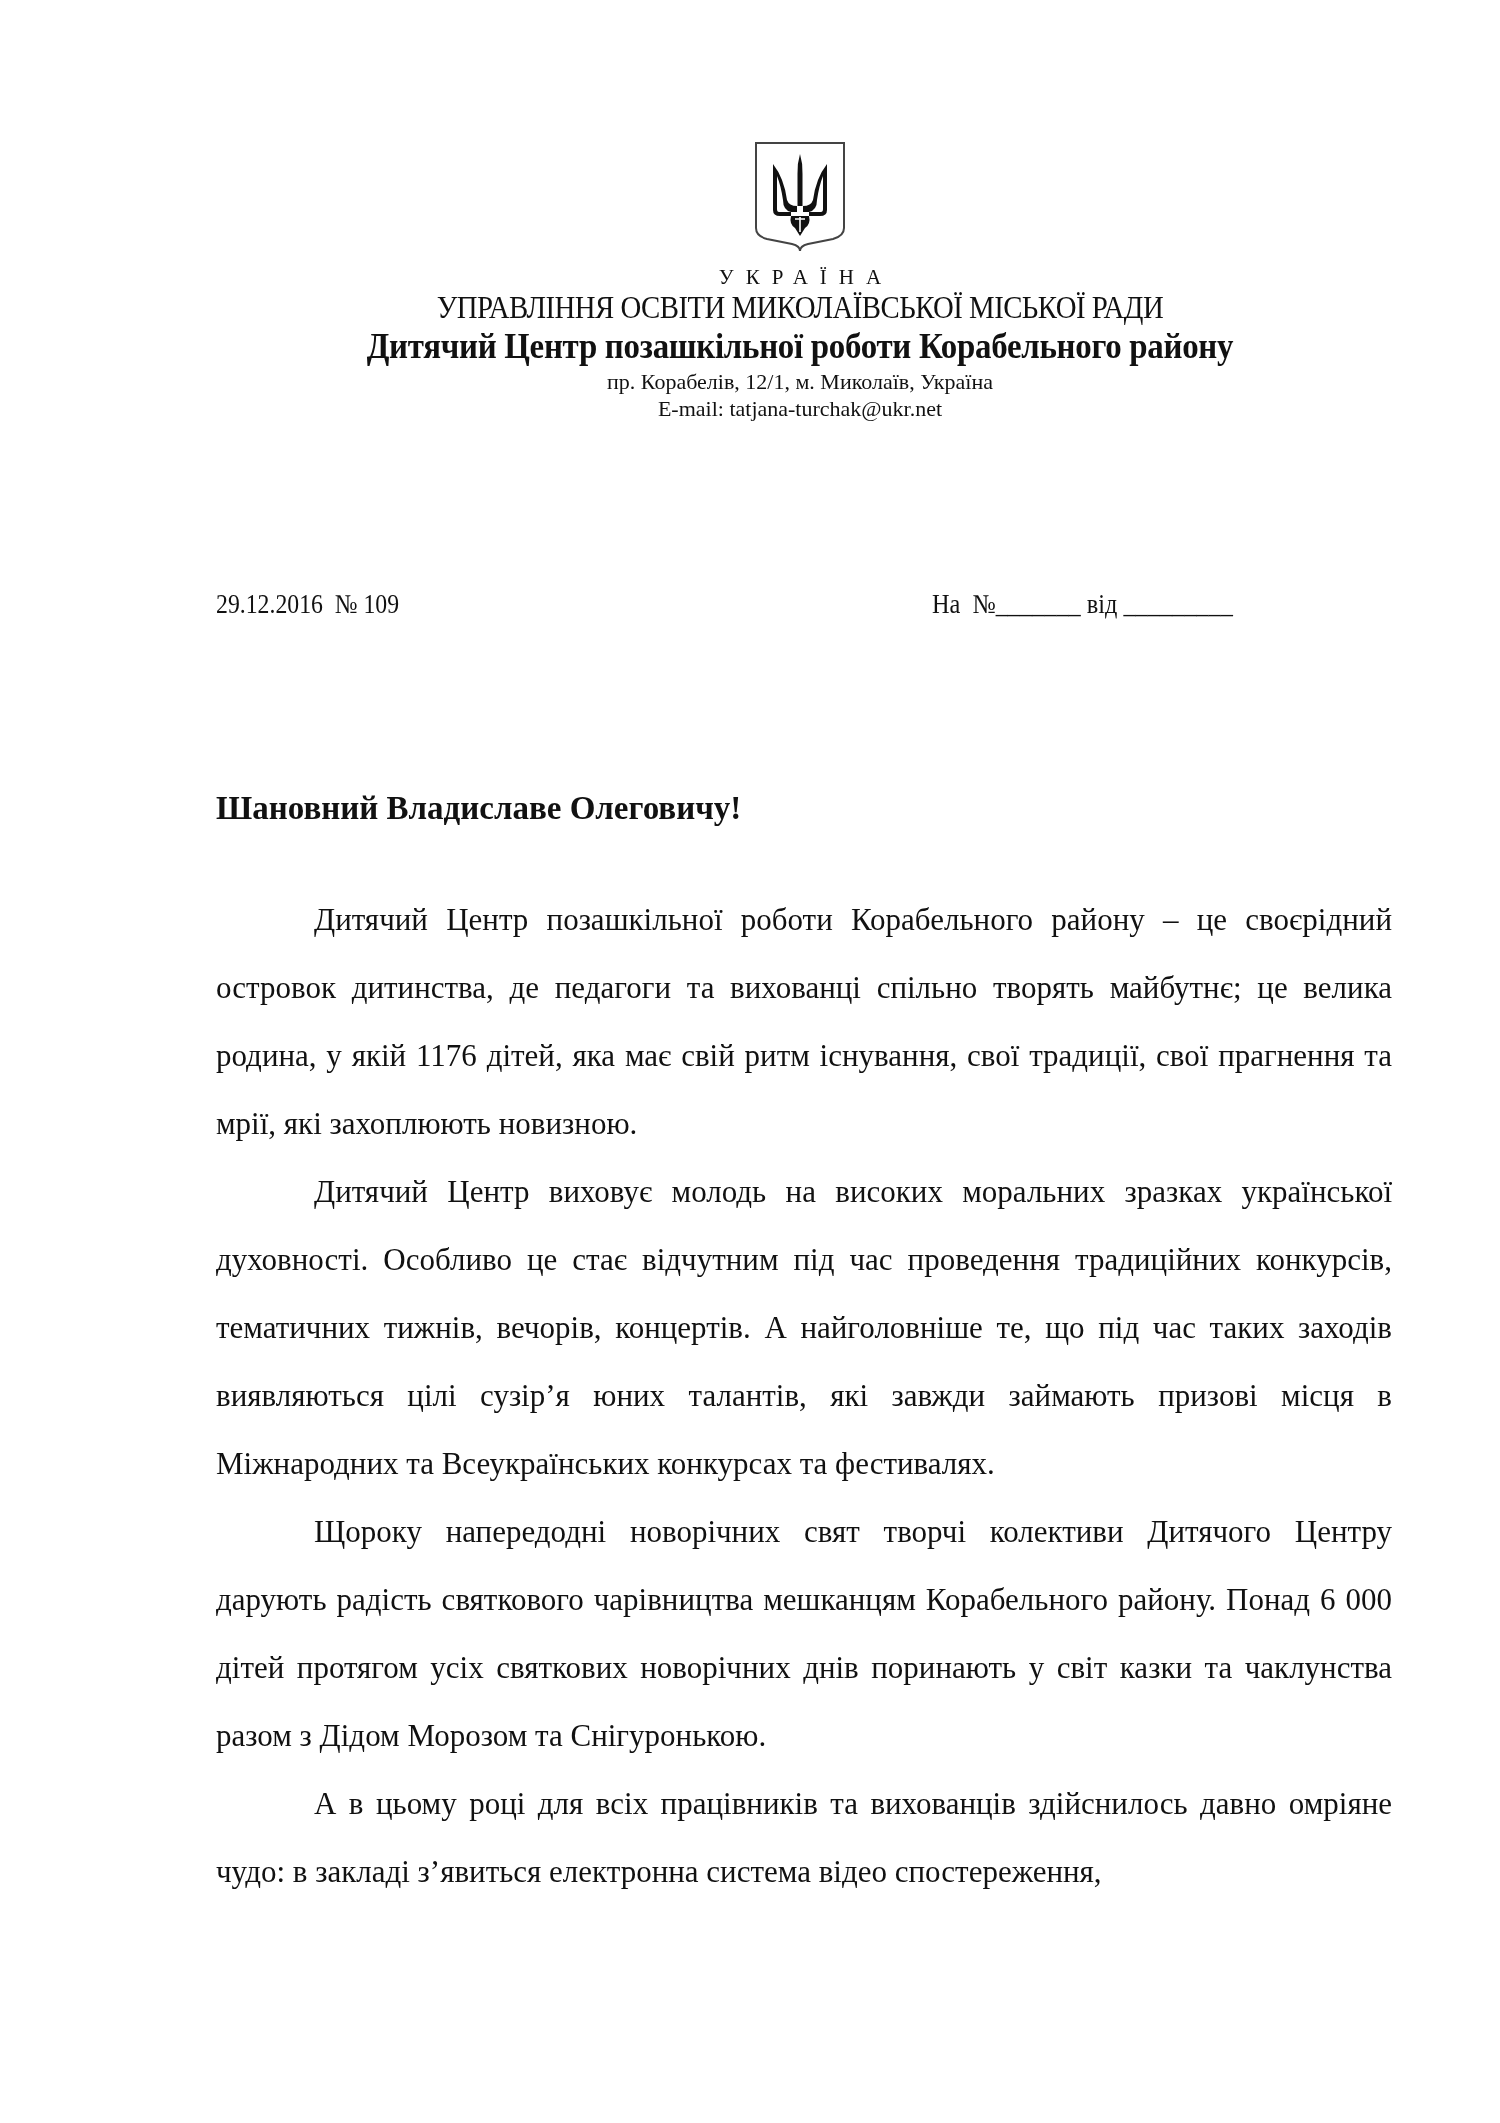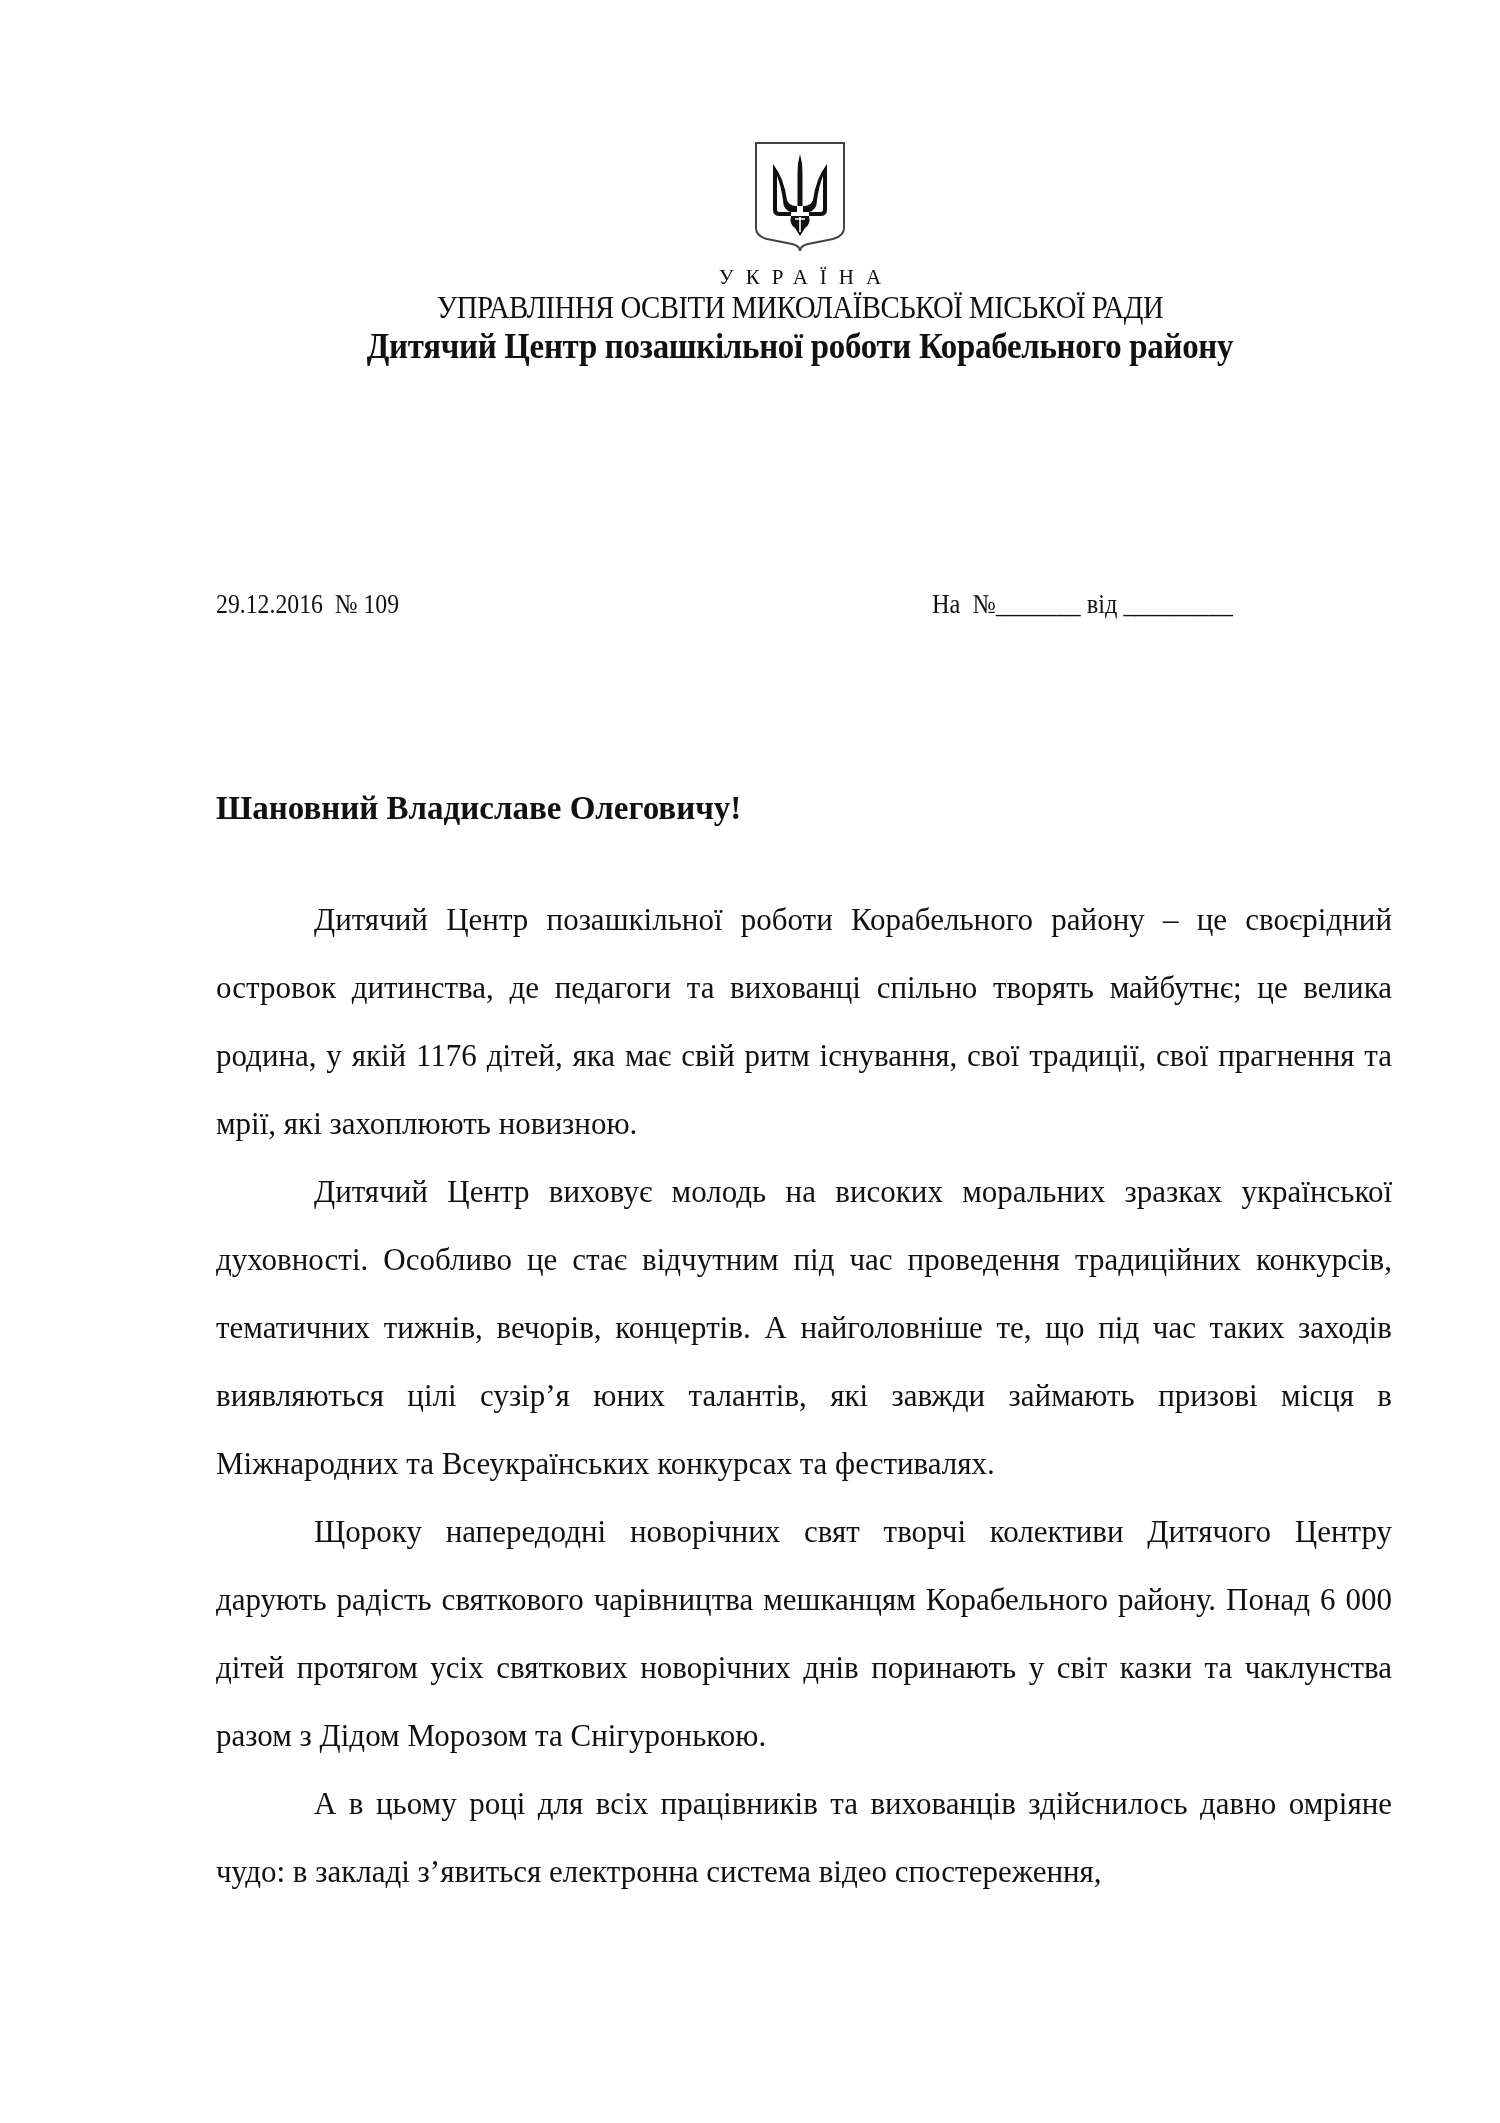--- a/index.html
+++ b/index.html
@@ -142,20 +142,22 @@
       <path d="M30 60 Q30 70 38 72 L44 72 L44 66 Q36 66 34 60 Z" fill="#111111"></path>
 
       <path d="M64 60 Q64 70 56 72 L50 72 L50 66 Q58 66 60 60 Z" fill="#111111"></path>
 
       <path d="M38 76 Q36 84 42 88 L47 96 L52 88 Q58 84 56 76 Z" fill="#111111"></path>
       <path d="M42 79 L52 79 M47 77 L47 92" stroke="#ffffff" stroke-width="1.6"></path>
     </svg>
     <div class="country">УКРАЇНА</div>
     <div class="authority">УПРАВЛІННЯ ОСВІТИ МИКОЛАЇВСЬКОЇ МІСЬКОЇ РАДИ</div>
     <div class="org-name">Дитячий Центр позашкільної роботи Корабельного району</div>
+    <div class="contact-line">пр. Корабелів, 12/1, м. Миколаїв, Україна</div>
+    <div class="contact-line">E-mail: tatjana-turchak@ukr.net</div>
   </header>
 
   <div class="ref-row">
     <span class="ref-left">29.12.2016  № 109</span>
     <span class="ref-right">На  №_______ від _________</span>
   </div>
 
   <div class="salutation">Шановний Владиславе Олеговичу!</div>
 
   <section class="body-text">

